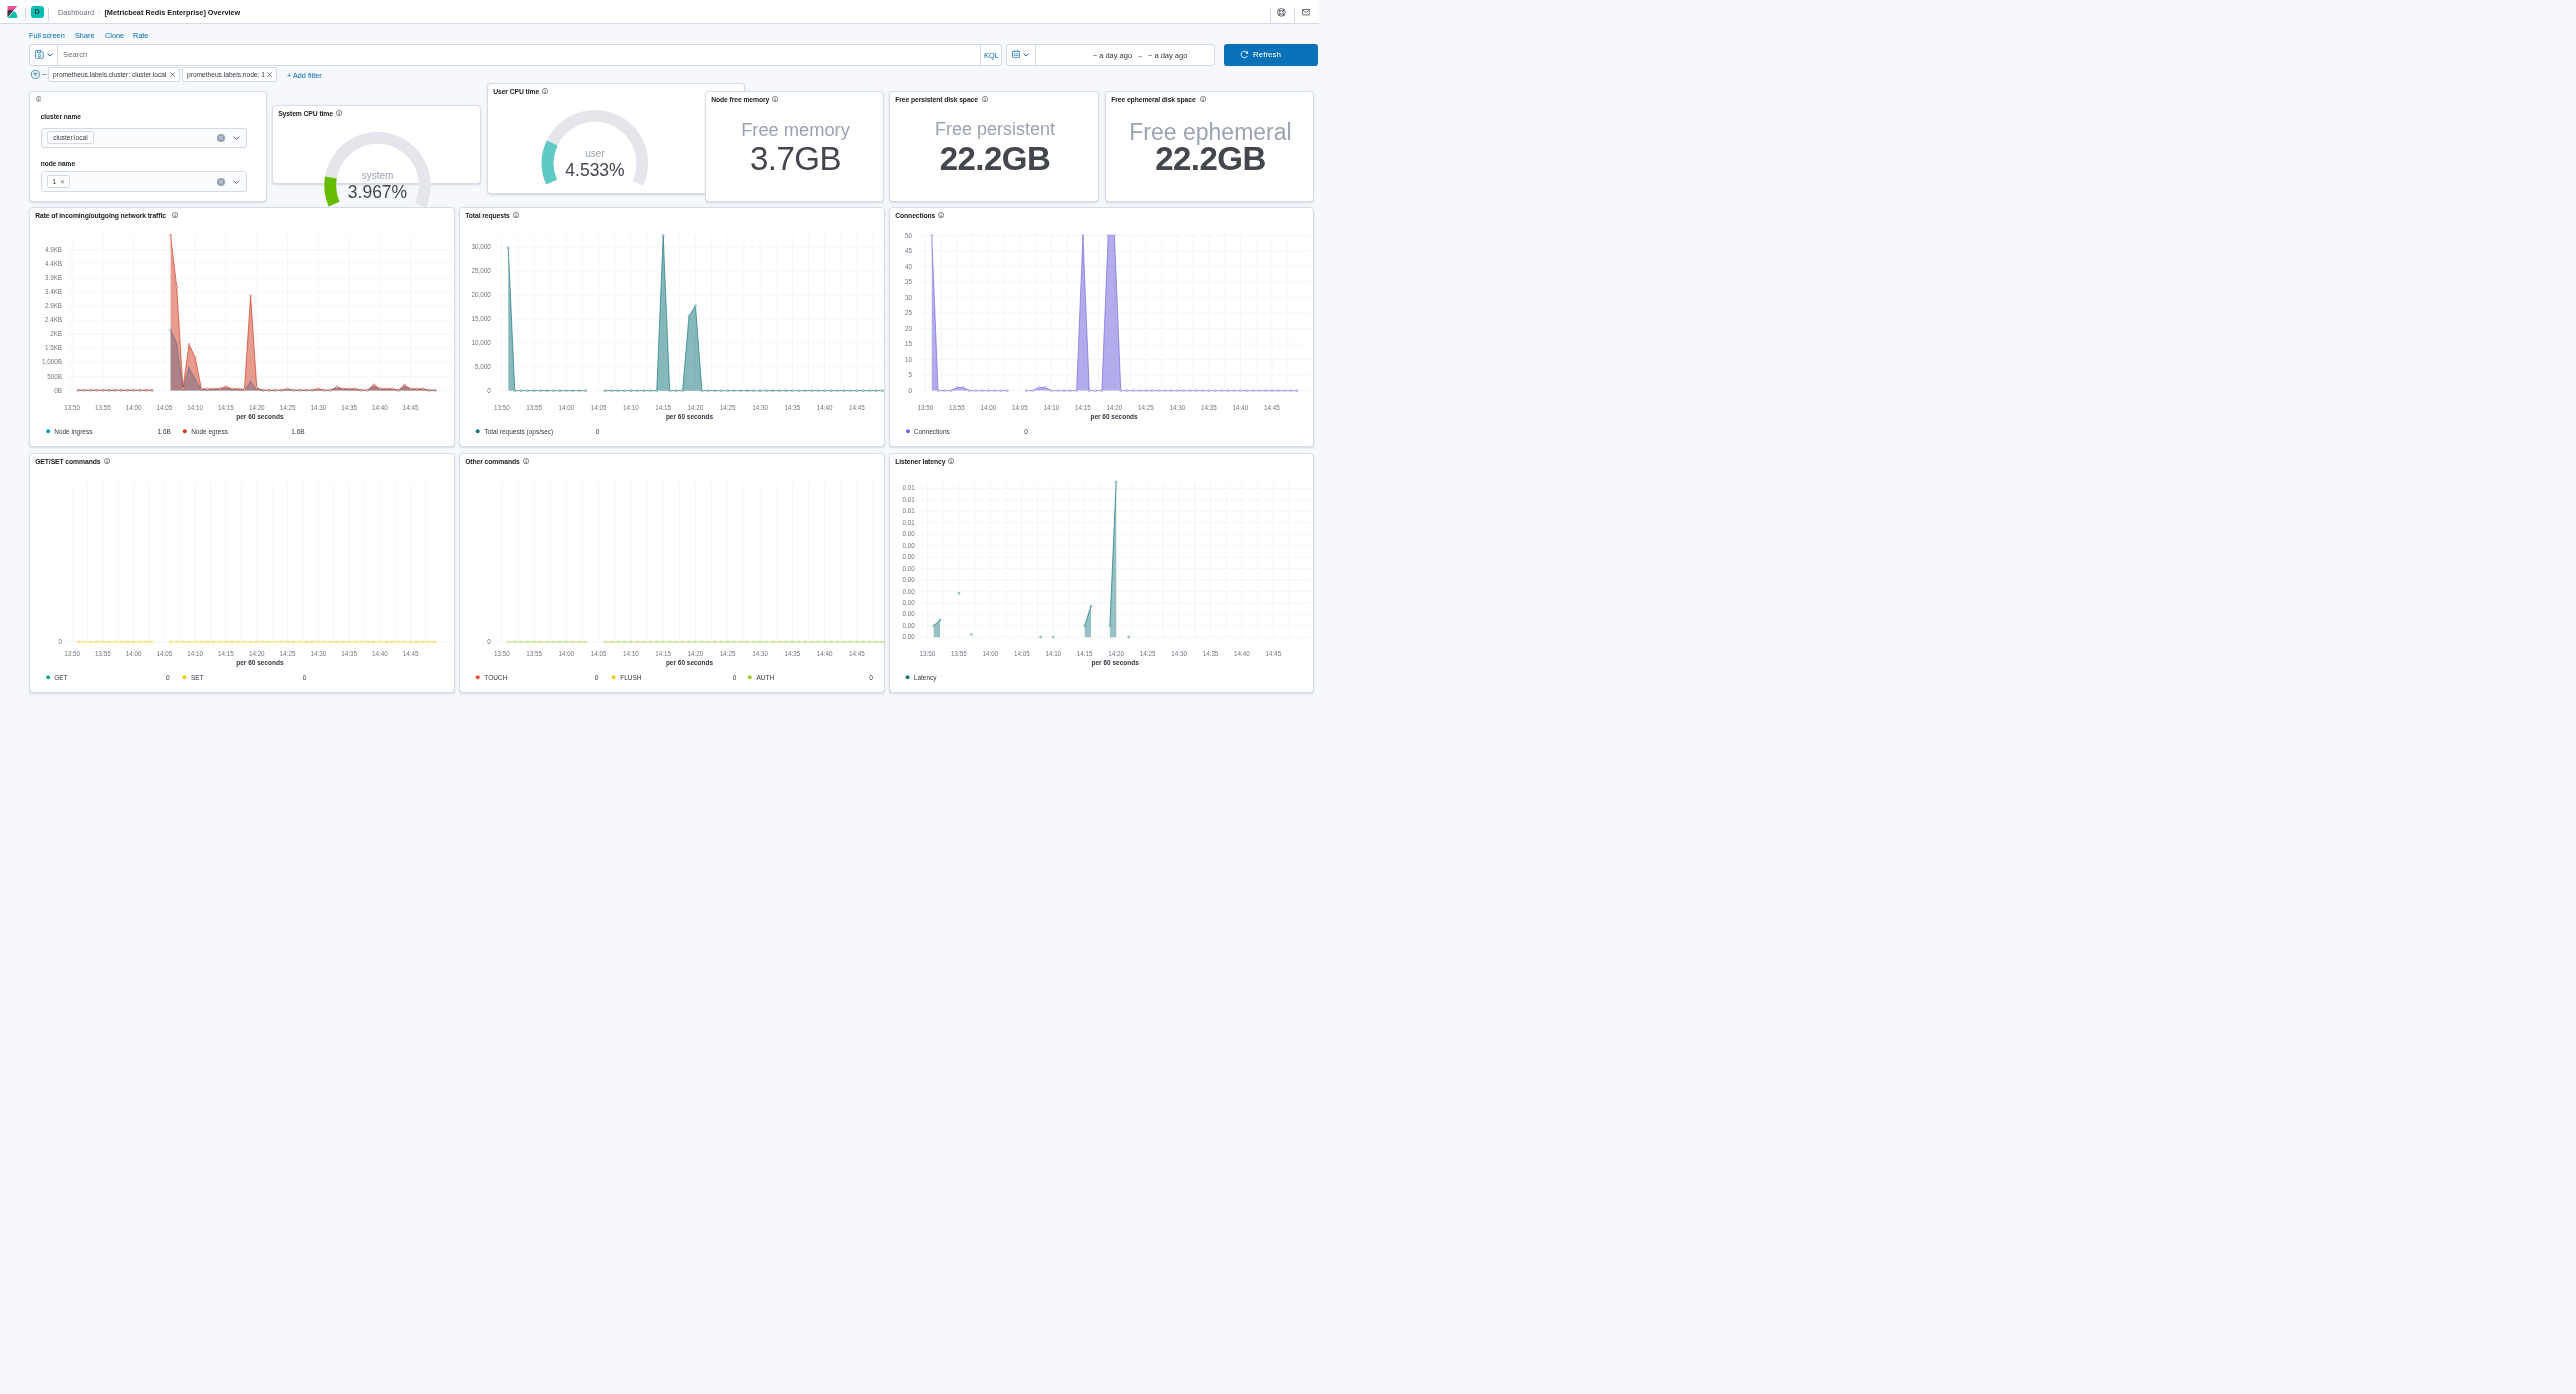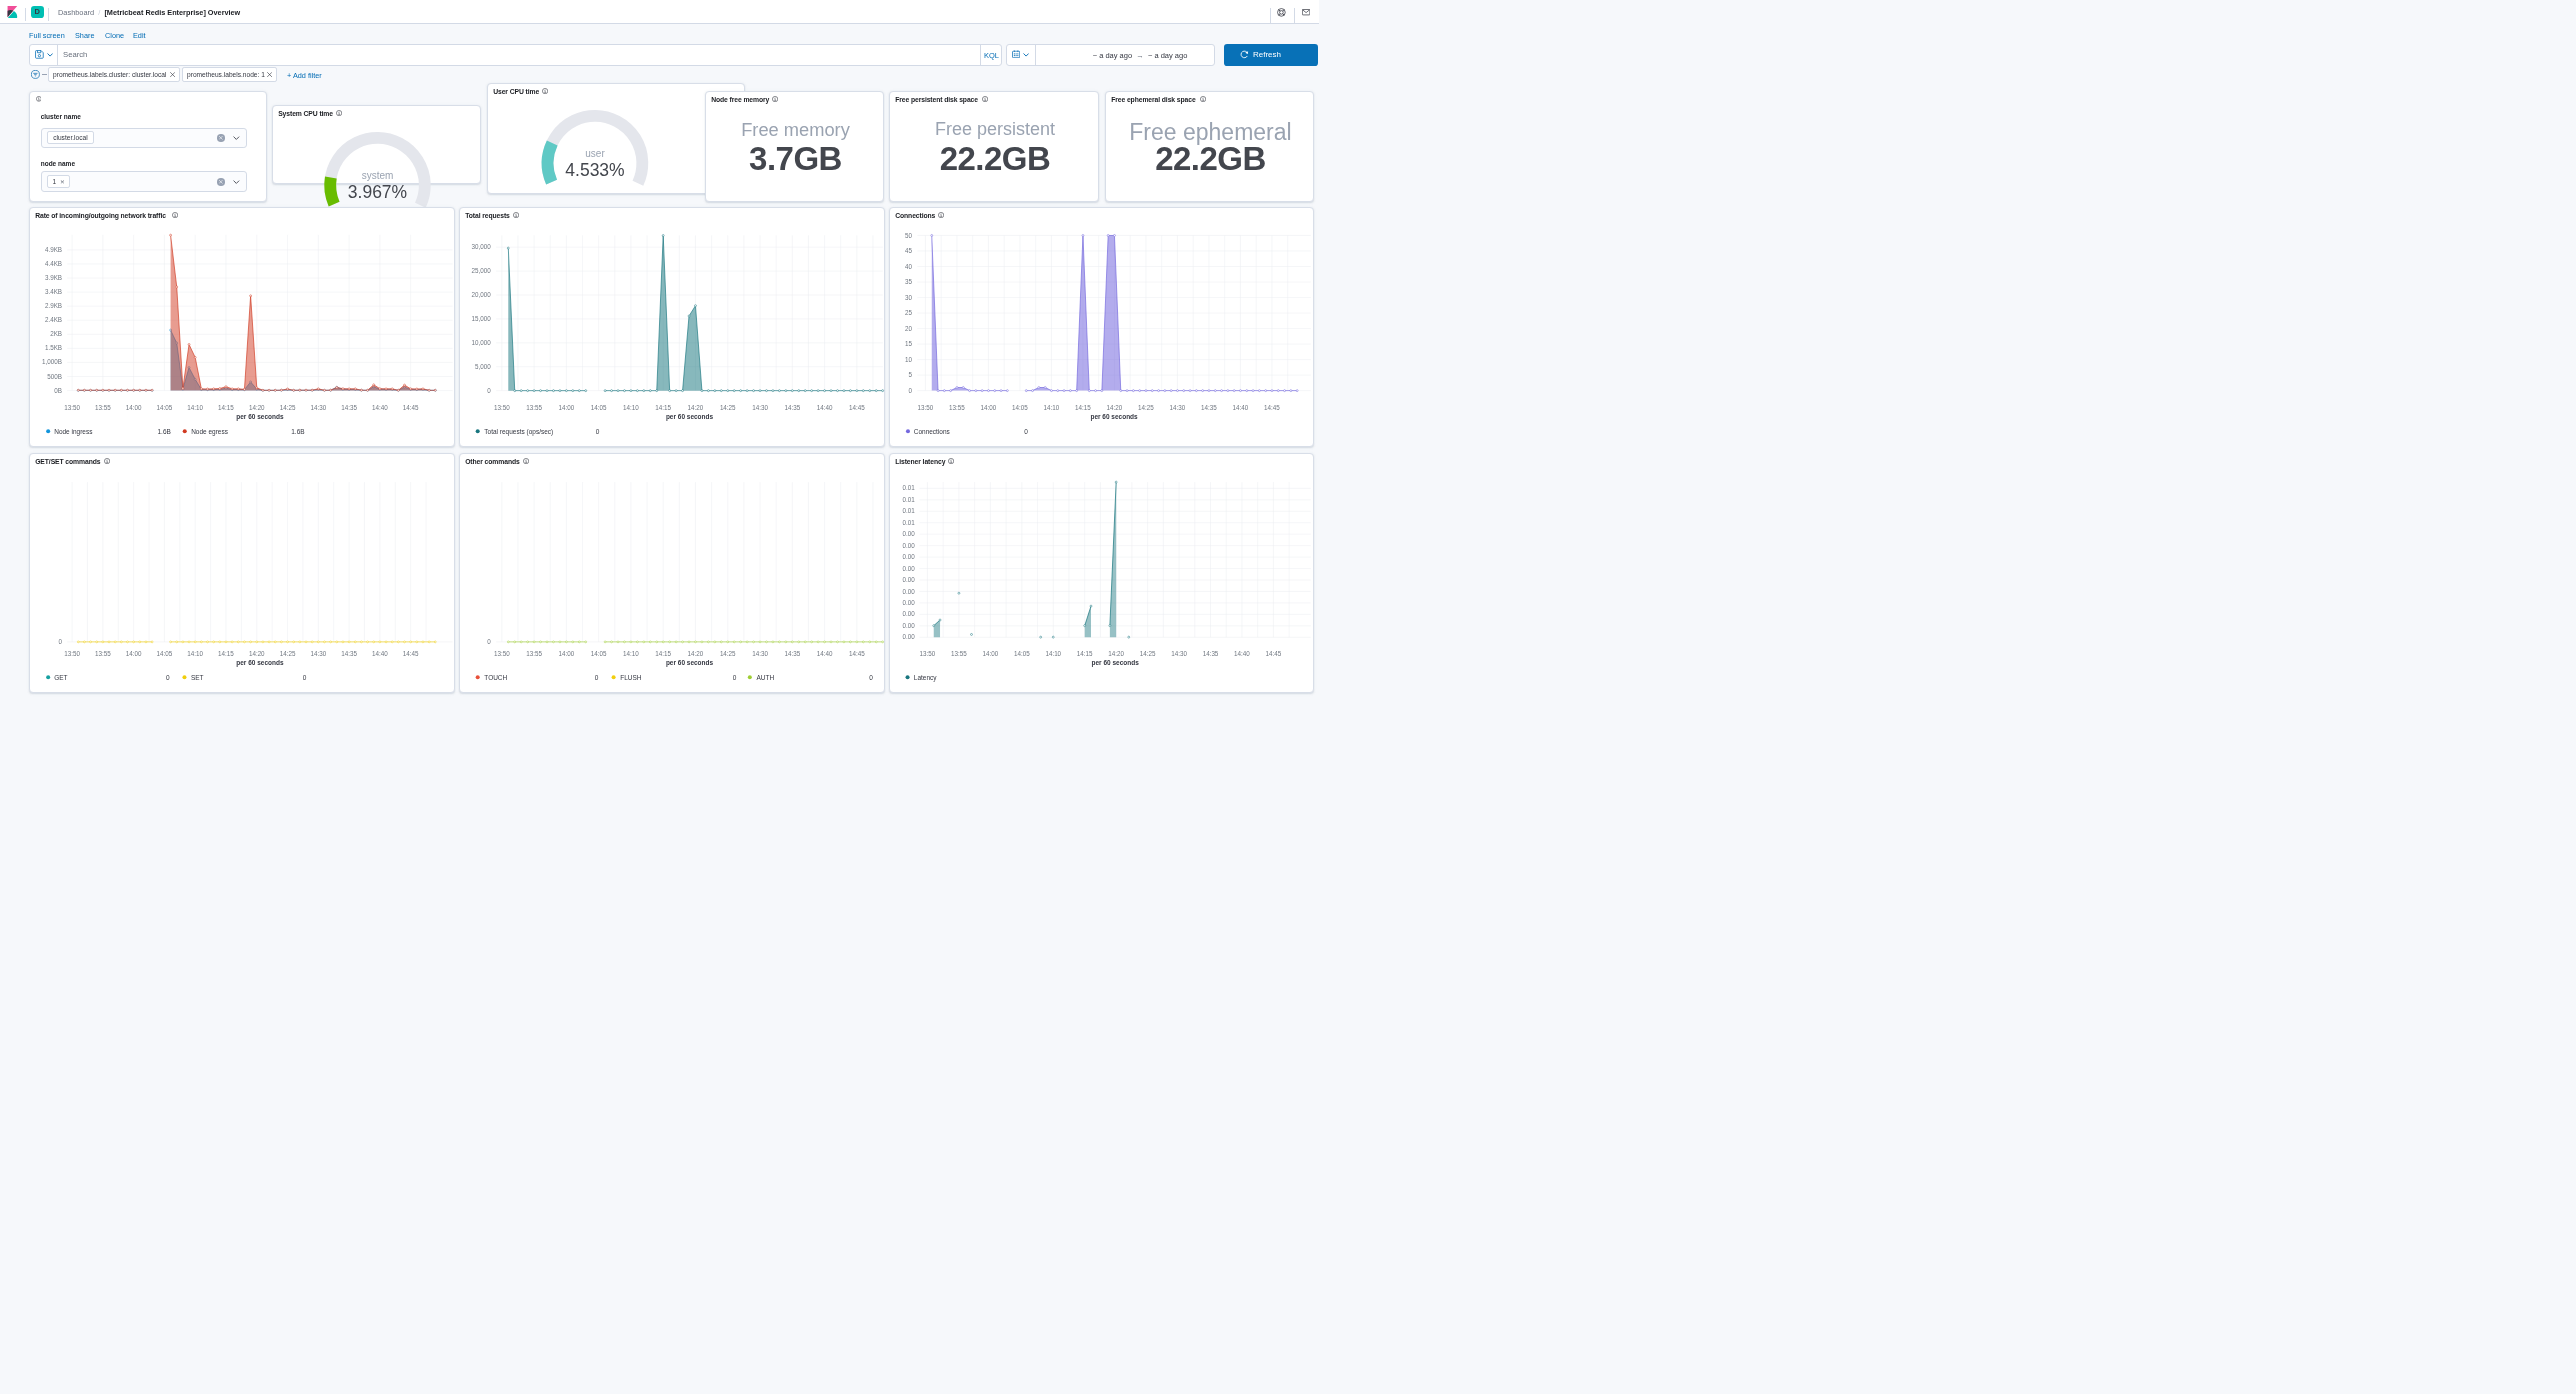--- a/index.html
+++ b/index.html
@@ -30,21 +30,21 @@
 </g>
     </svg>
     <svg class="abs" style="left:1302px;top:9.3px" width="8.2" height="6.4" viewBox="0 0 16 12">
 <rect x="0.7" y="0.7" width="14.6" height="10.6" rx="1.2" fill="none" stroke="#343741" stroke-width="1.4"></rect>
 <path d="M1.2 1.4 L8 6.8 L14.8 1.4" fill="none" stroke="#343741" stroke-width="1.4"></path>
 </svg>
   </div>
 <div class="abs" style="left:29px;top:31px;font-size:7.3px;color:#006BB4">Full screen</div>
 <div class="abs" style="left:75px;top:31px;font-size:7.3px;color:#006BB4">Share</div>
 <div class="abs" style="left:105px;top:31px;font-size:7.3px;color:#006BB4">Clone</div>
-<div class="abs" style="left:133px;top:31px;font-size:7.3px;color:#006BB4">Edit</div>
+<div class="abs" style="left:133px;top:31px;font-size:7.3px;color:#006BB4">Rate</div>
 <div class="abs" style="left:29px;top:44px;width:973px;height:22px;background:#fff;border:0.5px solid #D3DAE6;border-radius:3.1px"></div>
 <div class="abs" style="left:57px;top:44px;width:0.5px;height:22px;background:#D3DAE6"></div>
 <svg class="abs" style="left:35px;top:50px" width="8.8" height="8.8" viewBox="0 0 16 16">
 <path d="M1 2.5 A1.5 1.5 0 0 1 2.5 1 H11 L15 5 V13.5 A1.5 1.5 0 0 1 13.5 15 H2.5 A1.5 1.5 0 0 1 1 13.5 Z" fill="none" stroke="#006BB4" stroke-width="1.4"></path>
 <path d="M4.5 1.3 V5 H10.5 V1.3" fill="none" stroke="#006BB4" stroke-width="1.4"></path>
 <circle cx="8" cy="10.3" r="2.1" fill="none" stroke="#006BB4" stroke-width="1.4"></circle>
 </svg>
 <svg style="position:absolute;left:47px;top:53px" width="6.2" height="4.1" viewBox="0 0 12 8">
 <path d="M1.5 1.5 L6 6 L10.5 1.5" fill="none" stroke="#006BB4" stroke-width="1.8" stroke-linecap="round"></path>
 </svg>
@@ -148,21 +148,21 @@
     <div class="abs" style="left:0;top:76px;width:214px;text-align:center;font-size:17.5px;color:#43464D">4.533%</div>
   </div>
 <div class="panel" style="left:705px;top:91px;width:179px;height:111px">
     <div class="ptitle">Node free memory</div>
     <svg style="position:absolute;left:66px;top:4.1px" width="6.2" height="6.2" viewBox="0 0 16 16">
 <circle cx="8" cy="8" r="6.9" fill="none" stroke="#343741" stroke-width="1.5"></circle>
 <circle cx="8" cy="4.9" r="1.1" fill="#343741"></circle>
 <path d="M6.3 7.2h2v4.6m-2.3 0h4" stroke="#343741" stroke-width="1.3" fill="none"></path>
 </svg>
     <div class="abs" style="left:0;top:27px;width:179px;text-align:center;font-size:18.3px;color:#9AA3B1">Free memory</div>
-    <div class="abs" style="left:0;top:48px;width:179px;text-align:center;font-size:33px;font-weight:700;color:#43464D;letter-spacing:-0.5px">3.7GB</div>
+    <div class="abs" style="left:0;top:48px;width:179px;text-align:center;font-size:33px;font-weight:400;color:#43464D;letter-spacing:-0.5px">3.7GB</div>
   </div>
 <div class="panel" style="left:889px;top:91px;width:210px;height:111px">
     <div class="ptitle">Free persistent disk space</div>
     <svg style="position:absolute;left:92px;top:4.1px" width="6.2" height="6.2" viewBox="0 0 16 16">
 <circle cx="8" cy="8" r="6.9" fill="none" stroke="#343741" stroke-width="1.5"></circle>
 <circle cx="8" cy="4.9" r="1.1" fill="#343741"></circle>
 <path d="M6.3 7.2h2v4.6m-2.3 0h4" stroke="#343741" stroke-width="1.3" fill="none"></path>
 </svg>
     <div class="abs" style="left:0;top:27px;width:210px;text-align:center;font-size:18px;color:#9AA3B1">Free persistent</div>
     <div class="abs" style="left:0;top:48px;width:210px;text-align:center;font-size:33px;font-weight:700;color:#43464D;letter-spacing:-0.5px">22.2GB</div>

